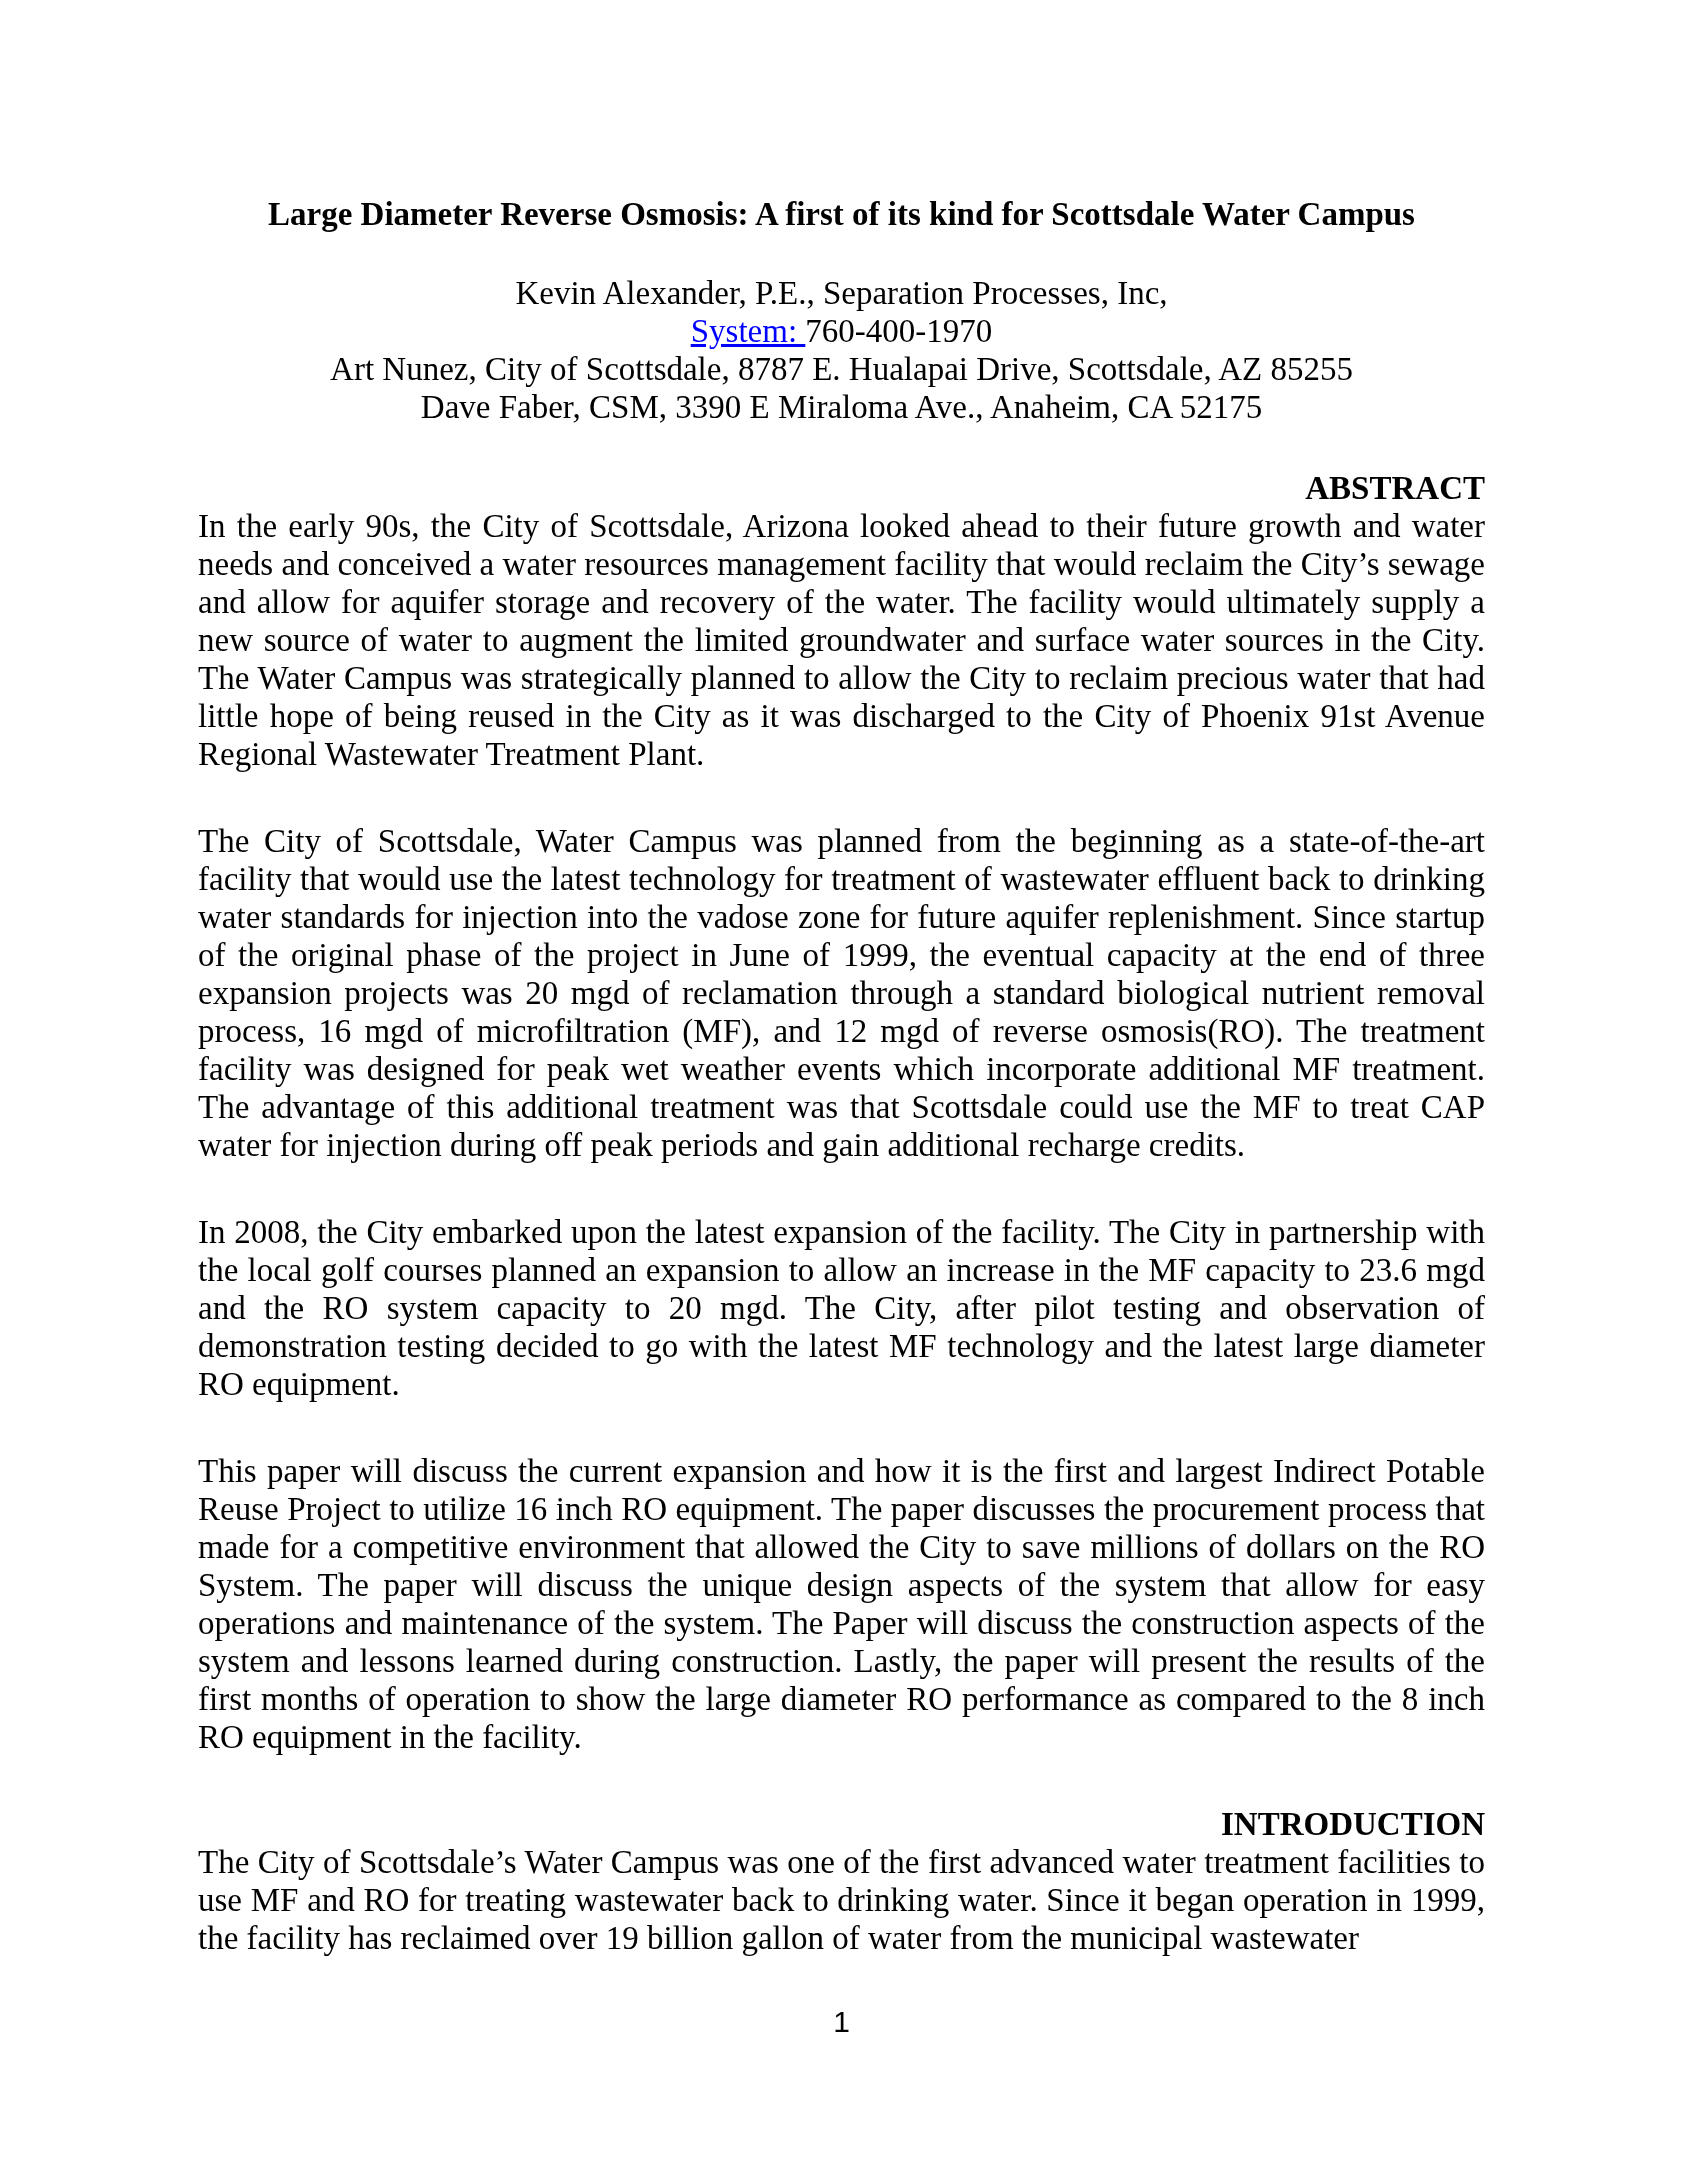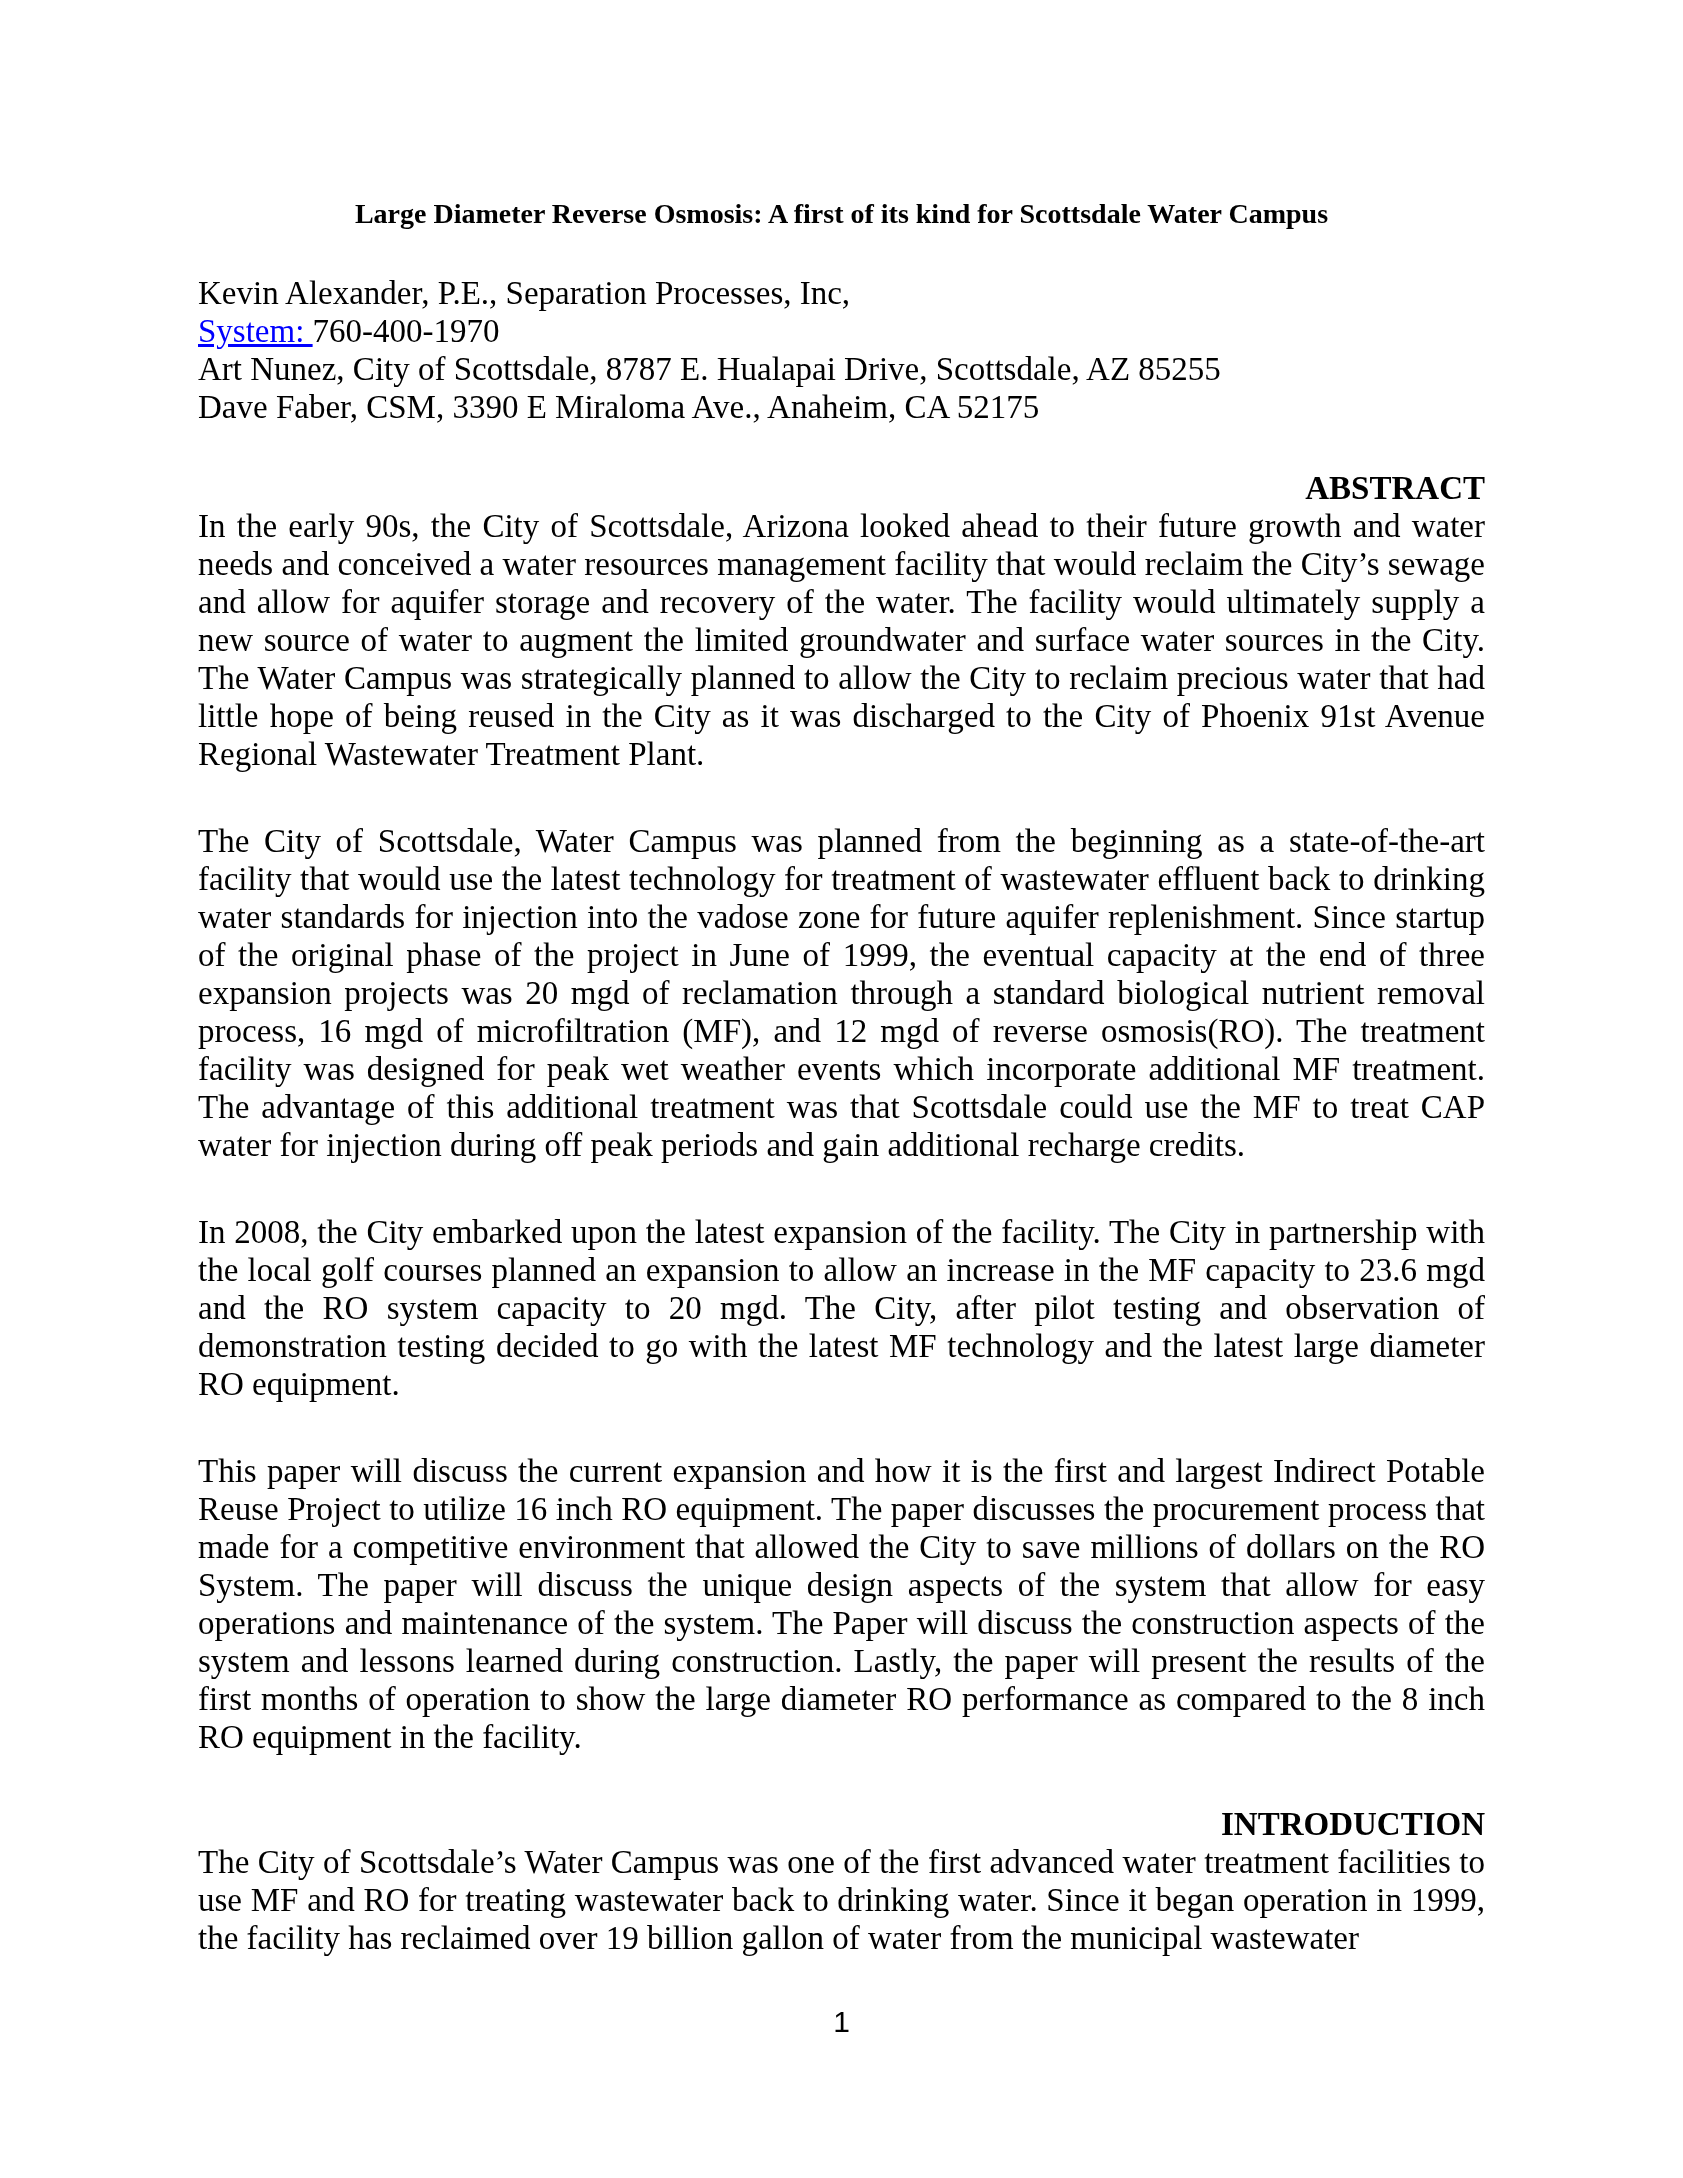--- a/index.html
+++ b/index.html
@@ -13,26 +13,27 @@
     height: 2178px;
     box-sizing: border-box;
     padding: 195px 198px 0 198px;
     background: var(--color-background, #ffffff);
     color: var(--color-text, #000000);
     font-family: "Liberation Serif", "DejaVu Serif", serif;
     font-size: 33px;
     line-height: 38px;
   }
   .title {
-    font-size: 28px;
+    font-size: 33px;
     font-weight: bold;
     text-align: center;
     margin: 0 0 41px 0;
   }
   .authors {
+    text-align: center;
     margin: 0 0 43px 0;
   }
   .authors div {
     white-space: nowrap;
   }
   .heading {
     font-size: 33px;
     font-weight: bold;
     text-align: right;
     margin: 0;

